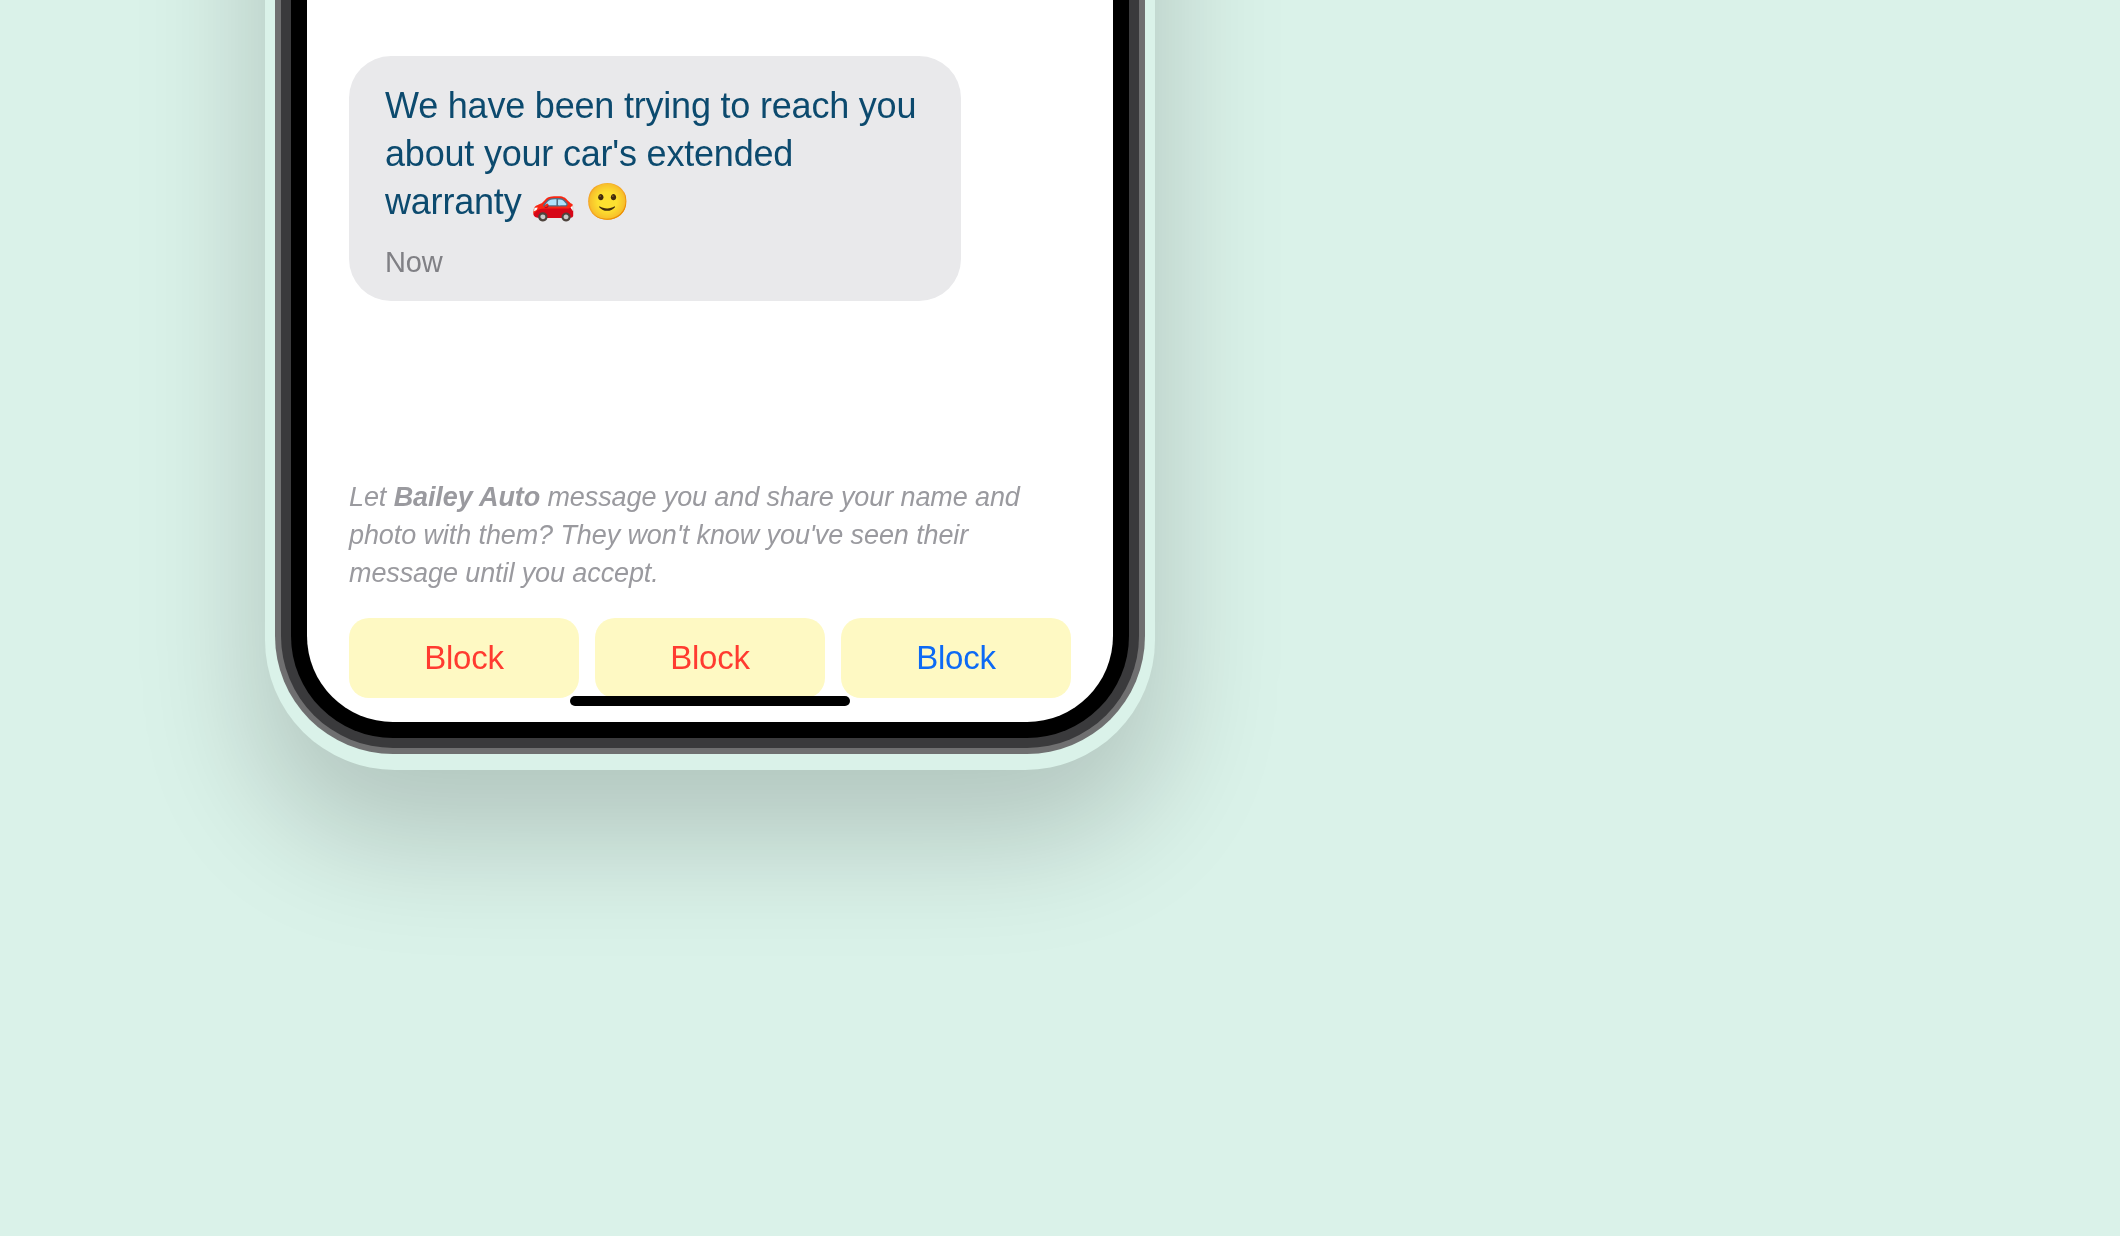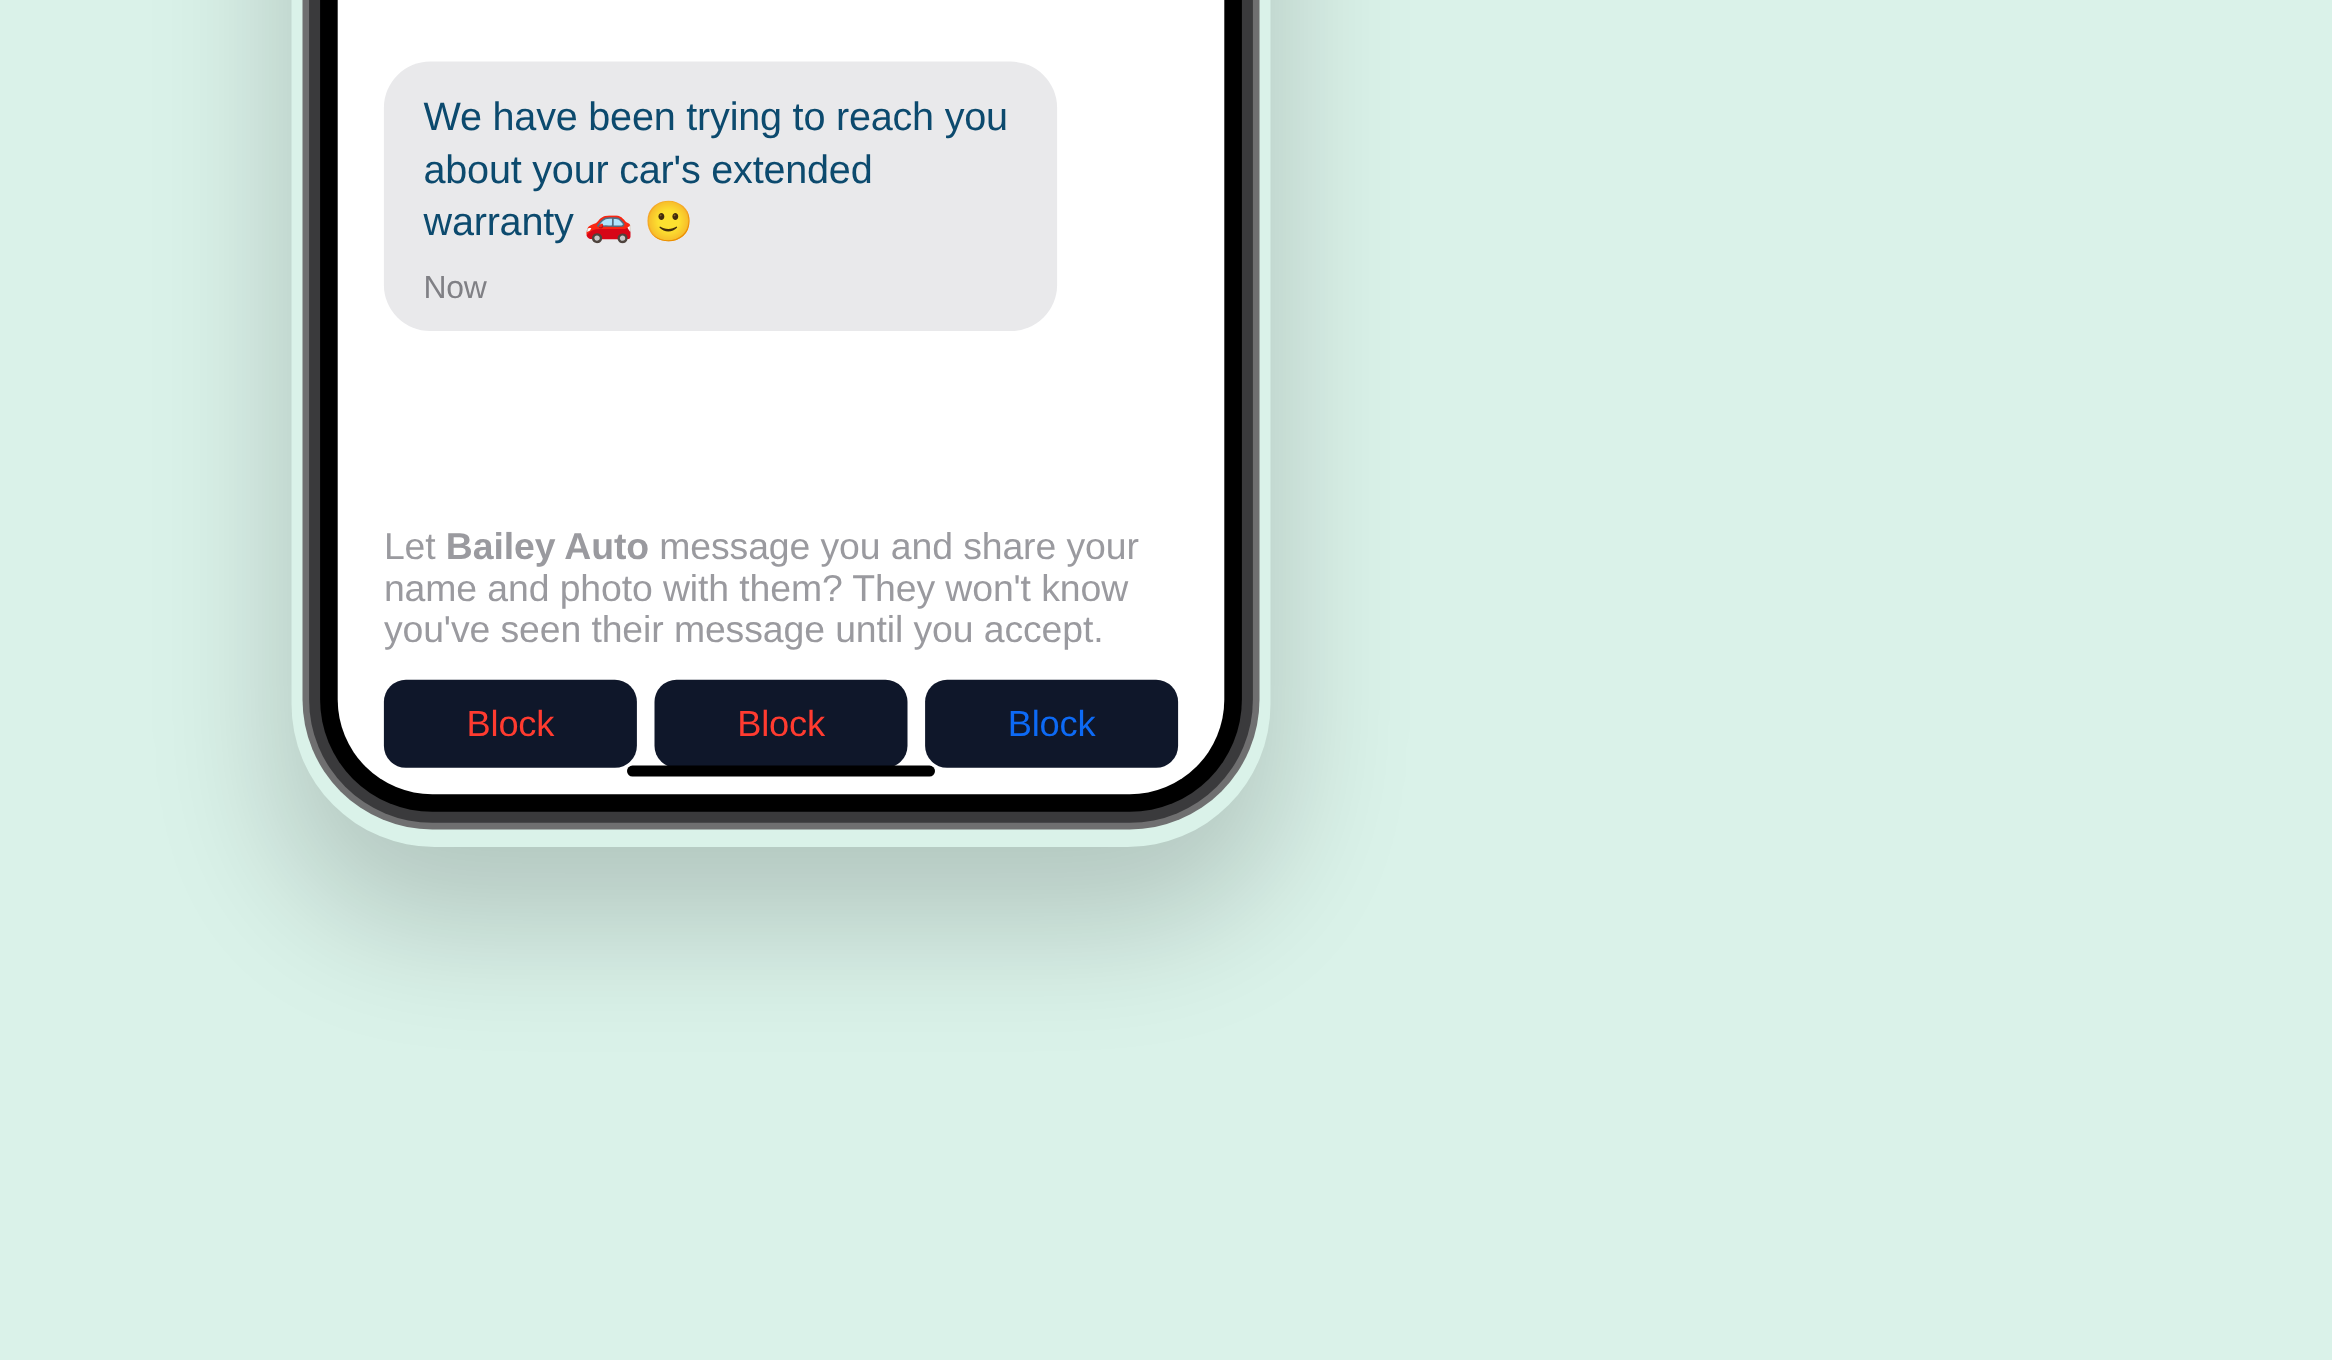--- a/index.html
+++ b/index.html
@@ -83,39 +83,40 @@
     margin-top: 20px;
     letter-spacing: -0.2px;
   }
 
   .spacer { flex: 1; }
 
   .prompt-section {
     padding: 0 42px 24px 42px;
   }
   .prompt-text {
-    font-size: 34px;
+    font-size: 27px;
     line-height: 38px;
     color: #9a9a9f;
     letter-spacing: -0.1px;
     margin-bottom: 26px;
+    font-style: italic;
   }
   .prompt-text b {
     font-weight: 600;
     color: #9a9a9f;
   }
 
   .btn-row {
     display: flex;
     gap: 16px;
     justify-content: space-between;
   }
   .action-btn {
     flex: 1 1 0;
-    background: #0f172a;
+    background: #fef9c3;
     border: none;
     border-radius: 20px;
     height: 80px;
     font-size: 33px;
     font-weight: 500;
     letter-spacing: -0.2px;
     cursor: pointer;
     font-family: inherit;
   }
   .btn-destructive { color: #ff3b30; }

